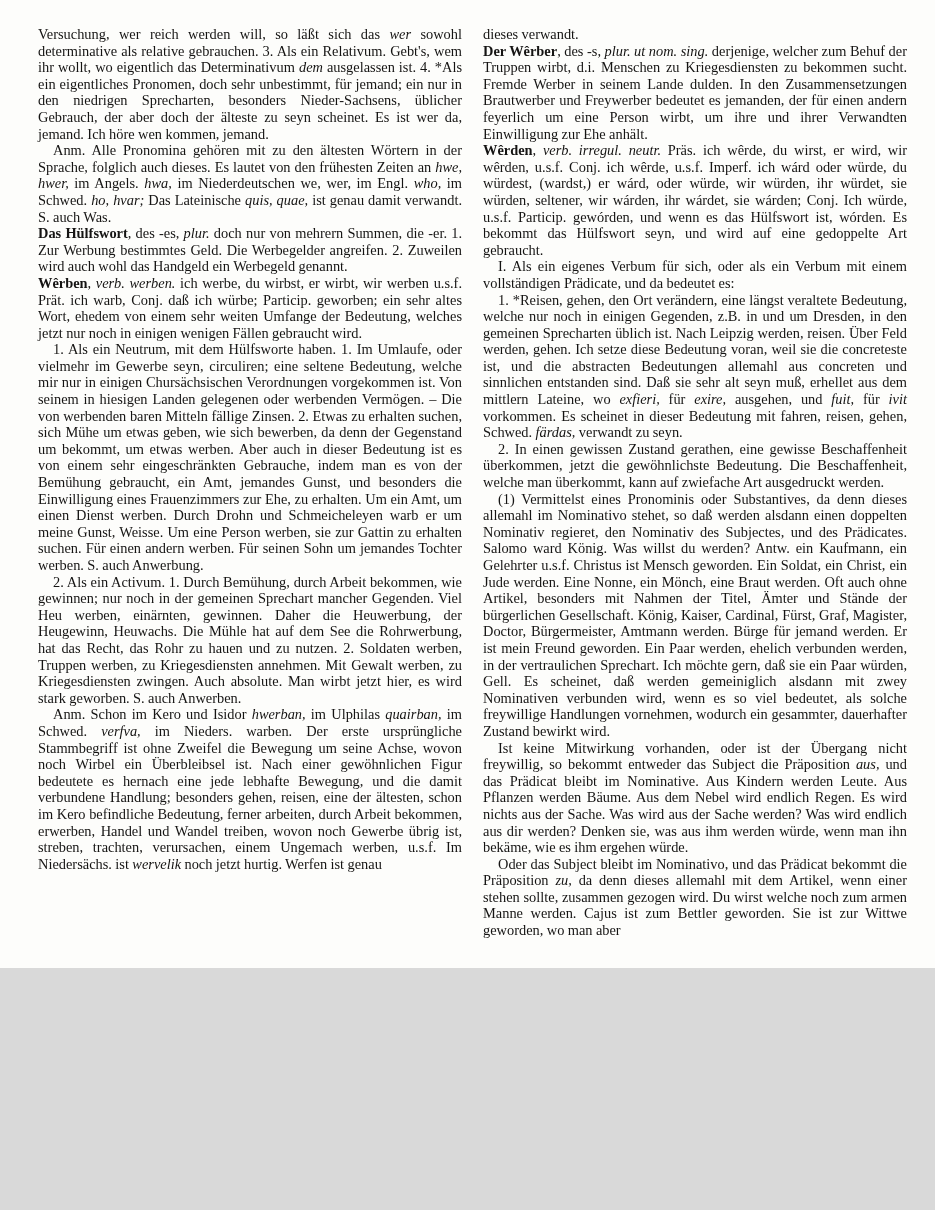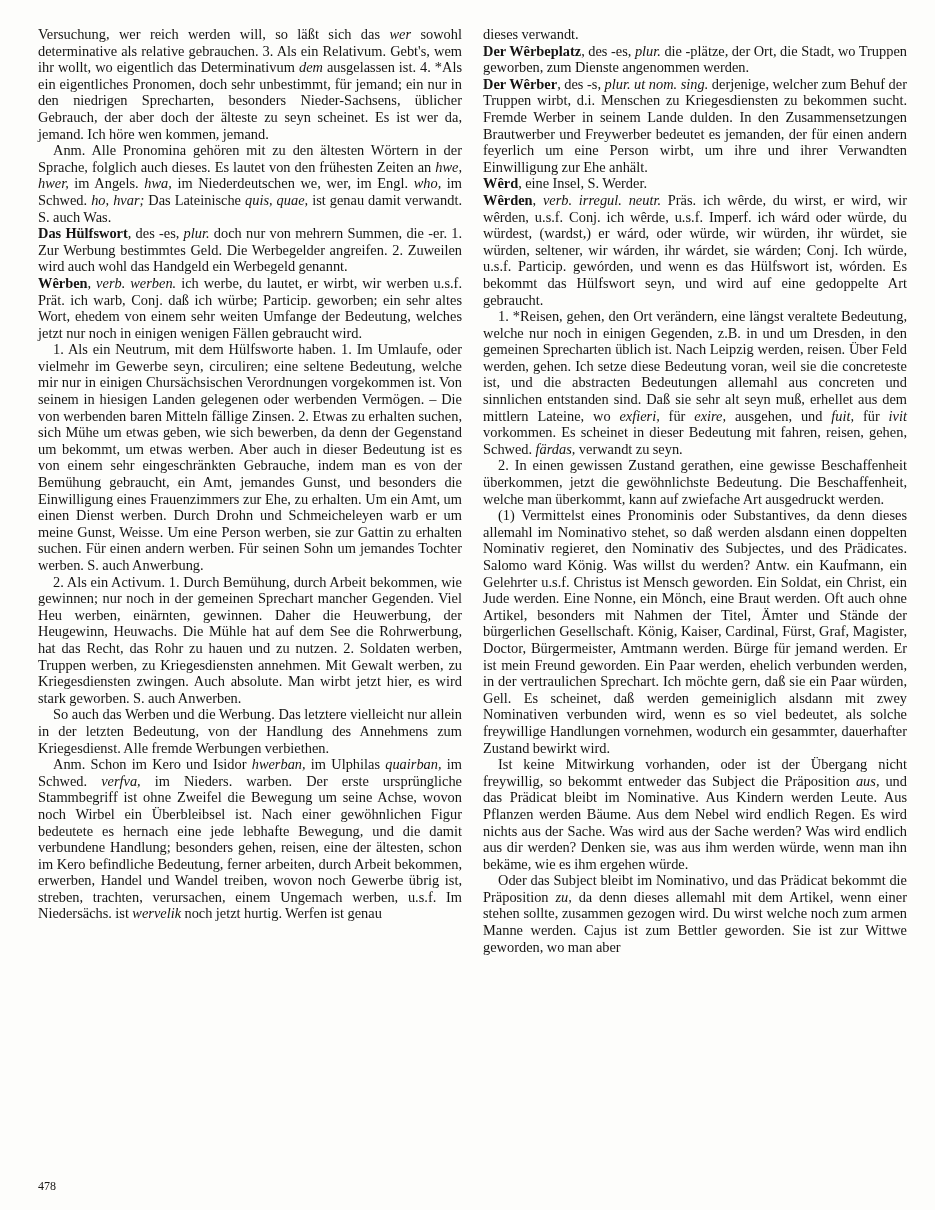--- a/index.html
+++ b/index.html
@@ -1,19 +1,19 @@
 <!DOCTYPE html>
 <html lang="de"><head>
 <meta charset="utf-8">
 <style>
   html, body { margin: 0; padding: 0; background: #d9d9d9; }
   .sheet {
     position: relative;
     width: 935px;
-    height: 1210px;
+    height: 968px;
     margin: 0 auto;
     background: #fdfdfb;
     overflow: hidden;
     font-family: "Liberation Serif", serif;
     color: #151413;
   }
   .columns {
     position: absolute;
     top: 26px;
     left: 38px;
@@ -44,32 +44,30 @@
 </style>
 </head>
 <body>
 
 <div class="sheet">
   <div class="columns">
     <div class="column">
         <p class="para"><span>Versuchung, wer reich werden will, so läßt sich das </span><span class="i">wer</span><span> sowohl determinative als relative gebrauchen. 3. Als ein Relativum. Gebt's, wem ihr wollt, wo eigentlich das Determinativum </span><span class="i">dem</span><span> ausgelassen ist. 4. *Als ein eigentliches Pronomen, doch sehr unbestimmt, für jemand; ein nur in den niedrigen Sprecharten, besonders Nieder-Sachsens, üblicher Gebrauch, der aber doch der älteste zu seyn scheinet. Es ist wer da, jemand. Ich höre wen kommen, jemand.</span></p>
         <p class="para indent"><span>Anm. Alle Pronomina gehören mit zu den ältesten Wörtern in der Sprache, folglich auch dieses. Es lautet von den frühesten Zeiten an </span><span class="i">hwe, hwer,</span><span> im Angels. </span><span class="i">hwa,</span><span> im Niederdeutschen we, wer, im Engl. </span><span class="i">who,</span><span> im Schwed. </span><span class="i">ho, hvar;</span><span> Das Lateinische </span><span class="i">quis, quae,</span><span> ist genau damit verwandt. S. auch Was.</span></p>
         <p class="para"><span class="b">Das Hülfswort</span><span>, des -es, </span><span class="i">plur.</span><span> doch nur von mehrern Summen, die -er. 1. Zur Werbung bestimmtes Geld. Die Werbegelder angreifen. 2. Zuweilen wird auch wohl das Handgeld ein Werbegeld genannt.</span></p>
-        <p class="para"><span class="b">Wêrben</span><span>, </span><span class="i">verb. werben.</span><span> ich werbe, du lautet, er wirbt, wir werben u.s.f. Prät. ich warb, Conj. daß ich würbe; Particip. geworben; ein sehr altes Wort, ehedem von einem sehr weiten Umfange der Bedeutung, welches jetzt nur noch in einigen wenigen Fällen gebraucht wird.</span></p>
+        <p class="para"><span class="b">Wêrben</span><span>, </span><span class="i">verb. werben.</span><span> ich werbe, du wirbst, er wirbt, wir werben u.s.f. Prät. ich warb, Conj. daß ich würbe; Particip. geworben; ein sehr altes Wort, ehedem von einem sehr weiten Umfange der Bedeutung, welches jetzt nur noch in einigen wenigen Fällen gebraucht wird.</span></p>
         <p class="para indent"><span>1. Als ein Neutrum, mit dem Hülfsworte haben. 1. Im Umlaufe, oder vielmehr im Gewerbe seyn, circuliren; eine seltene Bedeutung, welche mir nur in einigen Chursächsischen Verordnungen vorgekommen ist. Von seinem in hiesigen Landen gelegenen oder werbenden Vermögen. – Die von werbenden baren Mitteln fällige Zinsen. 2. Etwas zu erhalten suchen, sich Mühe um etwas geben, wie sich bewerben, da denn der Gegenstand um bekommt, um etwas werben. Aber auch in dieser Bedeutung ist es von einem sehr eingeschränkten Gebrauche, indem man es von der Bemühung gebraucht, ein Amt, jemandes Gunst, und besonders die Einwilligung eines Frauenzimmers zur Ehe, zu erhalten. Um ein Amt, um einen Dienst werben. Durch Drohn und Schmeicheleyen warb er um meine Gunst, Weisse. Um eine Person werben, sie zur Gattin zu erhalten suchen. Für einen andern werben. Für seinen Sohn um jemandes Tochter werben. S. auch Anwerbung.</span></p>
         <p class="para indent"><span>2. Als ein Activum. 1. Durch Bemühung, durch Arbeit bekommen, wie gewinnen; nur noch in der gemeinen Sprechart mancher Gegenden. Viel Heu werben, einärnten, gewinnen. Daher die Heuwerbung, der Heugewinn, Heuwachs. Die Mühle hat auf dem See die Rohrwerbung, hat das Recht, das Rohr zu hauen und zu nutzen. 2. Soldaten werben, Truppen werben, zu Kriegesdiensten annehmen. Mit Gewalt werben, zu Kriegesdiensten zwingen. Auch absolute. Man wirbt jetzt hier, es wird stark geworben. S. auch Anwerben.</span></p>
-        <p class="para indent"><span>So auch das Werben und die Werbung. Das letztere vielleicht nur allein in der letzten Bedeutung, von der Handlung des Annehmens zum Kriegesdienst. Alle fremde Werbungen verbiethen.</span></p>
         <p class="para indent"><span>Anm. Schon im Kero und Isidor </span><span class="i">hwerban,</span><span> im Ulphilas </span><span class="i">quairban,</span><span> im Schwed. </span><span class="i">verfva,</span><span> im Nieders. warben. Der erste ursprüngliche Stammbegriff ist ohne Zweifel die Bewegung um seine Achse, wovon noch Wirbel ein Überbleibsel ist. Nach einer gewöhnlichen Figur bedeutete es hernach eine jede lebhafte Bewegung, und die damit verbundene Handlung; besonders gehen, reisen, eine der ältesten, schon im Kero befindliche Bedeutung, ferner arbeiten, durch Arbeit bekommen, erwerben, Handel und Wandel treiben, wovon noch Gewerbe übrig ist, streben, trachten, verursachen, einem Ungemach werben, u.s.f. Im Niedersächs. ist </span><span class="i">wervelik</span><span> noch jetzt hurtig. Werfen ist genau</span></p>
       </div>
     <div class="column">
         <p class="para"><span>dieses verwandt.</span></p>
-        <p class="para"><span class="b">Der Wêrbeplatz</span><span>, des -es, </span><span class="i">plur.</span><span> die -plätze, der Ort, die Stadt, wo Truppen geworben, zum Dienste angenommen werden.</span></p>
         <p class="para"><span class="b">Der Wêrber</span><span>, des -s, </span><span class="i">plur. ut nom. sing.</span><span> derjenige, welcher zum Behuf der Truppen wirbt, d.i. Menschen zu Kriegesdiensten zu bekommen sucht. Fremde Werber in seinem Lande dulden. In den Zusammensetzungen Brautwerber und Freywerber bedeutet es jemanden, der für einen andern feyerlich um eine Person wirbt, um ihre und ihrer Verwandten Einwilligung zur Ehe anhält.</span></p>
-        <p class="para"><span class="b">Wêrd</span><span>, eine Insel, S. Werder.</span></p>
         <p class="para"><span class="b">Wêrden</span><span>, </span><span class="i">verb. irregul. neutr.</span><span> Präs. ich wêrde, du wirst, er wird, wir wêrden, u.s.f. Conj. ich wêrde, u.s.f. Imperf. ich wárd oder würde, du würdest, (wardst,) er wárd, oder würde, wir würden, ihr würdet, sie würden, seltener, wir wárden, ihr wárdet, sie wárden; Conj. Ich würde, u.s.f. Particip. gewórden, und wenn es das Hülfswort ist, wórden. Es bekommt das Hülfswort seyn, und wird auf eine gedoppelte Art gebraucht.</span></p>
+        <p class="para indent"><span>I. Als ein eigenes Verbum für sich, oder als ein Verbum mit einem vollständigen Prädicate, und da bedeutet es:</span></p>
         <p class="para indent"><span>1. *Reisen, gehen, den Ort verändern, eine längst veraltete Bedeutung, welche nur noch in einigen Gegenden, z.B. in und um Dresden, in den gemeinen Sprecharten üblich ist. Nach Leipzig werden, reisen. Über Feld werden, gehen. Ich setze diese Bedeutung voran, weil sie die concreteste ist, und die abstracten Bedeutungen allemahl aus concreten und sinnlichen entstanden sind. Daß sie sehr alt seyn muß, erhellet aus dem mittlern Lateine, wo </span><span class="i">exfieri,</span><span> für </span><span class="i">exire,</span><span> ausgehen, und </span><span class="i">fuit,</span><span> für </span><span class="i">ivit</span><span> vorkommen. Es scheinet in dieser Bedeutung mit fahren, reisen, gehen, Schwed. </span><span class="i">färdas,</span><span> verwandt zu seyn.</span></p>
         <p class="para indent"><span>2. In einen gewissen Zustand gerathen, eine gewisse Beschaffenheit überkommen, jetzt die gewöhnlichste Bedeutung. Die Beschaffenheit, welche man überkommt, kann auf zwiefache Art ausgedruckt werden.</span></p>
         <p class="para indent"><span>(1) Vermittelst eines Pronominis oder Substantives, da denn dieses allemahl im Nominativo stehet, so daß werden alsdann einen doppelten Nominativ regieret, den Nominativ des Subjectes, und des Prädicates. Salomo ward König. Was willst du werden? Antw. ein Kaufmann, ein Gelehrter u.s.f. Christus ist Mensch geworden. Ein Soldat, ein Christ, ein Jude werden. Eine Nonne, ein Mönch, eine Braut werden. Oft auch ohne Artikel, besonders mit Nahmen der Titel, Ämter und Stände der bürgerlichen Gesellschaft. König, Kaiser, Cardinal, Fürst, Graf, Magister, Doctor, Bürgermeister, Amtmann werden. Bürge für jemand werden. Er ist mein Freund geworden. Ein Paar werden, ehelich verbunden werden, in der vertraulichen Sprechart. Ich möchte gern, daß sie ein Paar würden, Gell. Es scheinet, daß werden gemeiniglich alsdann mit zwey Nominativen verbunden wird, wenn es so viel bedeutet, als solche freywillige Handlungen vornehmen, wodurch ein gesammter, dauerhafter Zustand bewirkt wird.</span></p>
         <p class="para indent"><span>Ist keine Mitwirkung vorhanden, oder ist der Übergang nicht freywillig, so bekommt entweder das Subject die Präposition </span><span class="i">aus,</span><span> und das Prädicat bleibt im Nominative. Aus Kindern werden Leute. Aus Pflanzen werden Bäume. Aus dem Nebel wird endlich Regen. Es wird nichts aus der Sache. Was wird aus der Sache werden? Was wird endlich aus dir werden? Denken sie, was aus ihm werden würde, wenn man ihn bekäme, wie es ihm ergehen würde.</span></p>
         <p class="para indent"><span>Oder das Subject bleibt im Nominativo, und das Prädicat bekommt die Präposition </span><span class="i">zu,</span><span> da denn dieses allemahl mit dem Artikel, wenn einer stehen sollte, zusammen gezogen wird. Du wirst welche noch zum armen Manne werden. Cajus ist zum Bettler geworden. Sie ist zur Wittwe geworden, wo man aber</span></p>
       </div>
   </div>
   <div class="page-number">478</div>
 </div>
 

